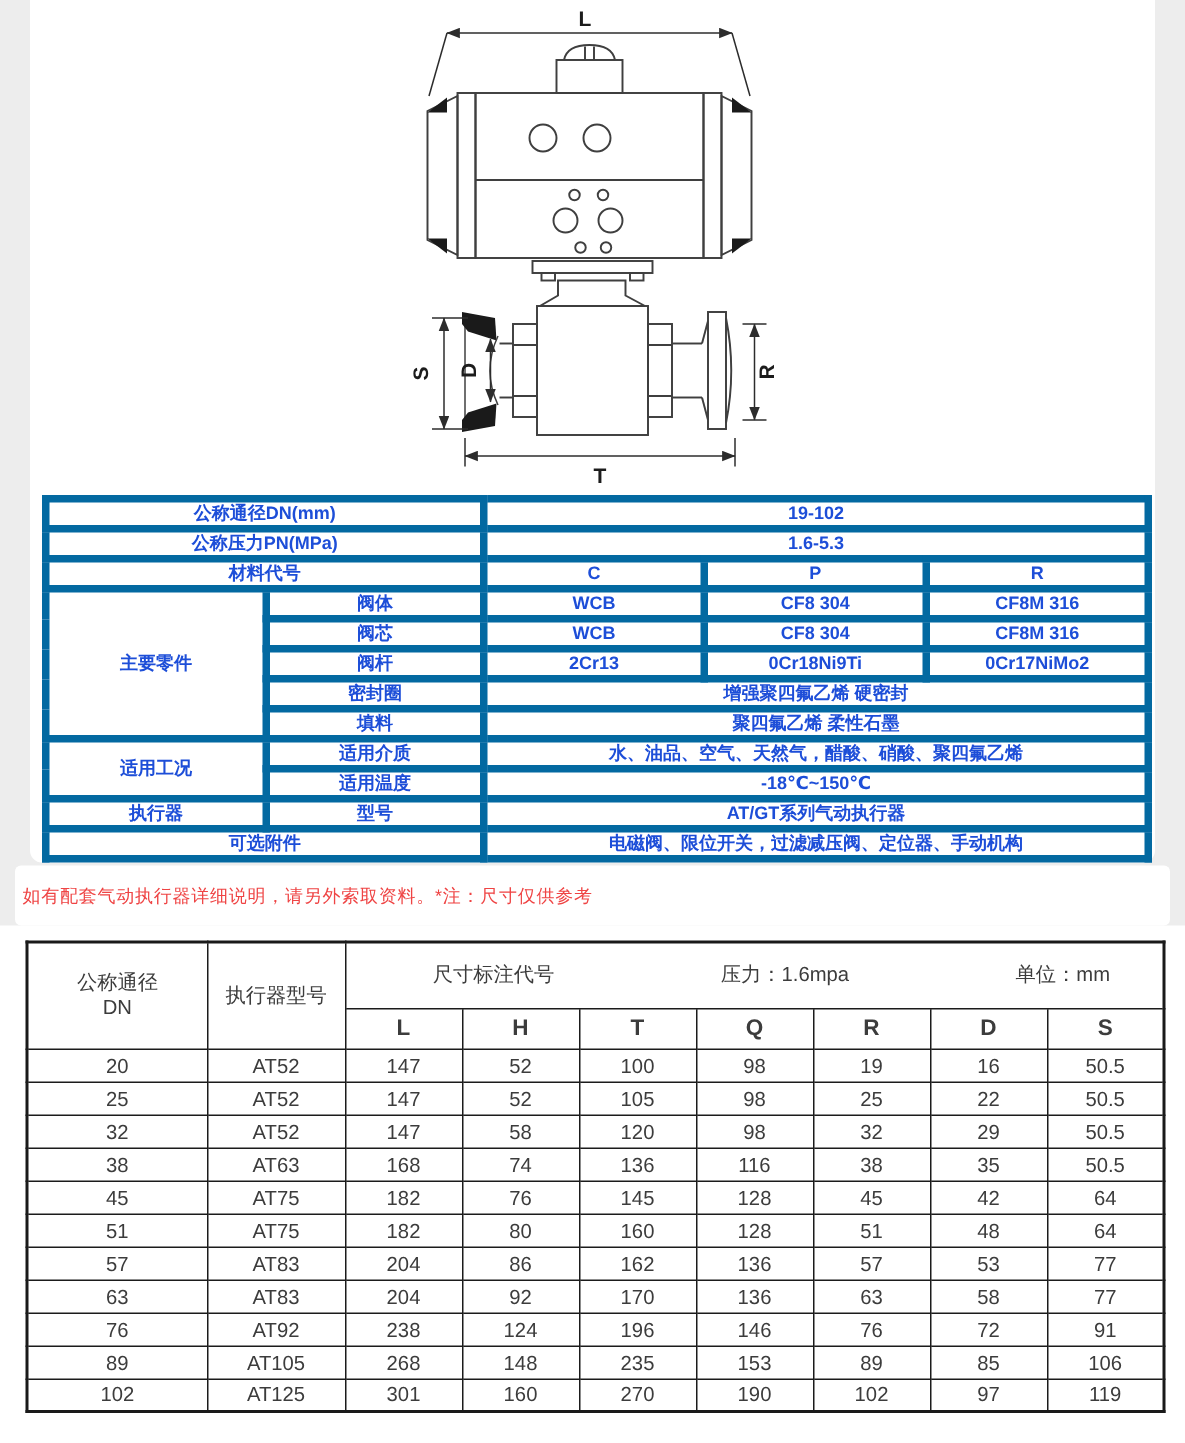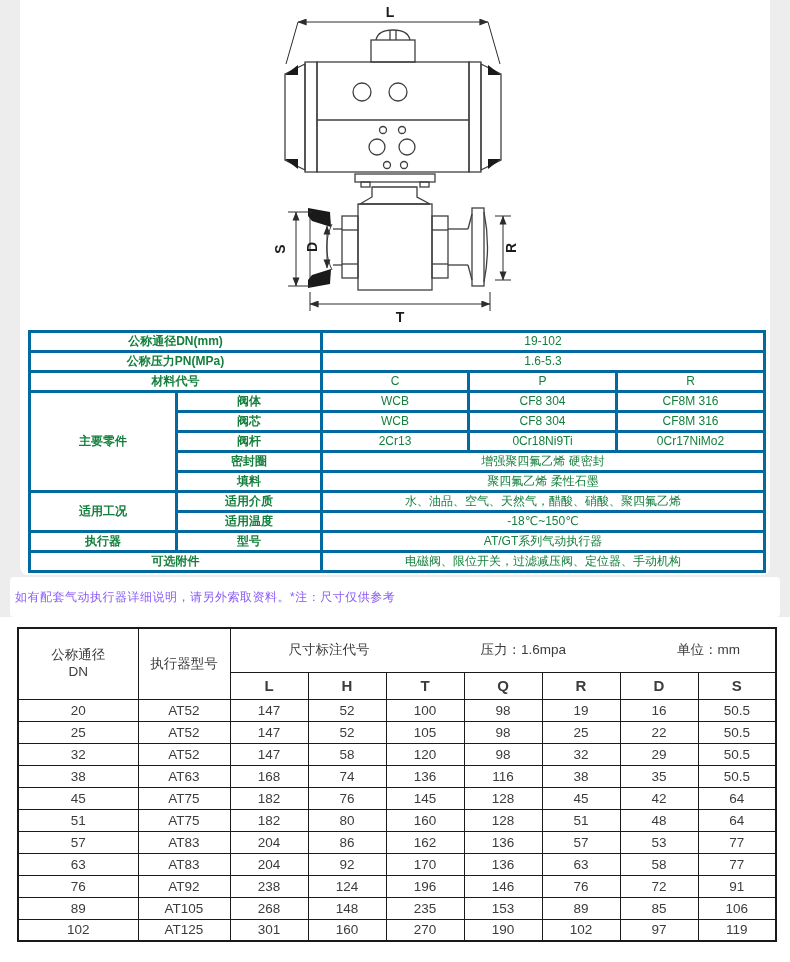--- a/index.html
+++ b/index.html
@@ -10,27 +10,27 @@
   .bg-gray { position:absolute; left:0; top:0; width:790px; height:617px; background:#ededed; }
   .card-top { position:absolute; left:20px; top:0; width:750px; height:575px; background:#fff; border-radius:0 0 8px 8px; }
   .card-note { position:absolute; left:10px; top:577px; width:770px; height:40px; background:#fff; border-radius:4px; }
 
   .diagram { position:absolute; left:260px; top:2px; width:320px; height:330px; }
   .diagram svg { width:100%; height:100%; }
   .diagram text { font-family:"Liberation Sans","DejaVu Sans",sans-serif; font-weight:bold; font-size:14px; fill:#1c1c1c; }
 
   
   table.spec { position:absolute; left:28px; top:330px; width:735px; border-collapse:collapse; table-layout:fixed; }
-  table.spec td { border:3px solid #0369a1; height:20px; text-align:center; vertical-align:middle;
-                  font-size:12px; color:#15803d; padding:0 2px; line-height:1.1; }
+  table.spec td { border:5px solid #0369a1; height:20px; text-align:center; vertical-align:middle;
+                  font-size:12px; color:#1d4ed8; padding:0 2px; line-height:1.1; }
   table.spec td.lbl { font-weight:bold; }
-  table.spec td.val { font-weight:400; }
+  table.spec td.val { font-weight:700; }
 
   
-  .note { position:absolute; left:15px; top:589px; font-size:12px; color:#8b5cf6; letter-spacing:0.5px; }
+  .note { position:absolute; left:15px; top:589px; font-size:12px; color:#ef4444; letter-spacing:0.5px; }
 
   
   table.dims { position:absolute; left:17px; top:627px; width:758px; border-collapse:collapse; table-layout:fixed;
                border:2px solid #1a1a1a; }
   table.dims td { border:1.5px solid #1b1b1b; text-align:center; vertical-align:middle; color:#333; }
   table.dims tr.h1 td { height:44px; }
   td.hdn { font-size:14px; font-weight:600; line-height:1.25; }
   td.hmodel { font-size:14px; font-weight:600;margin-left:24px; }
   td.hmerge { font-size:17px; font-weight:600;margin-left:24px; }
   td.hmerge .wrap { display:flex; justify-content:space-between; align-items:center; padding:0 35px 0 58px; }

